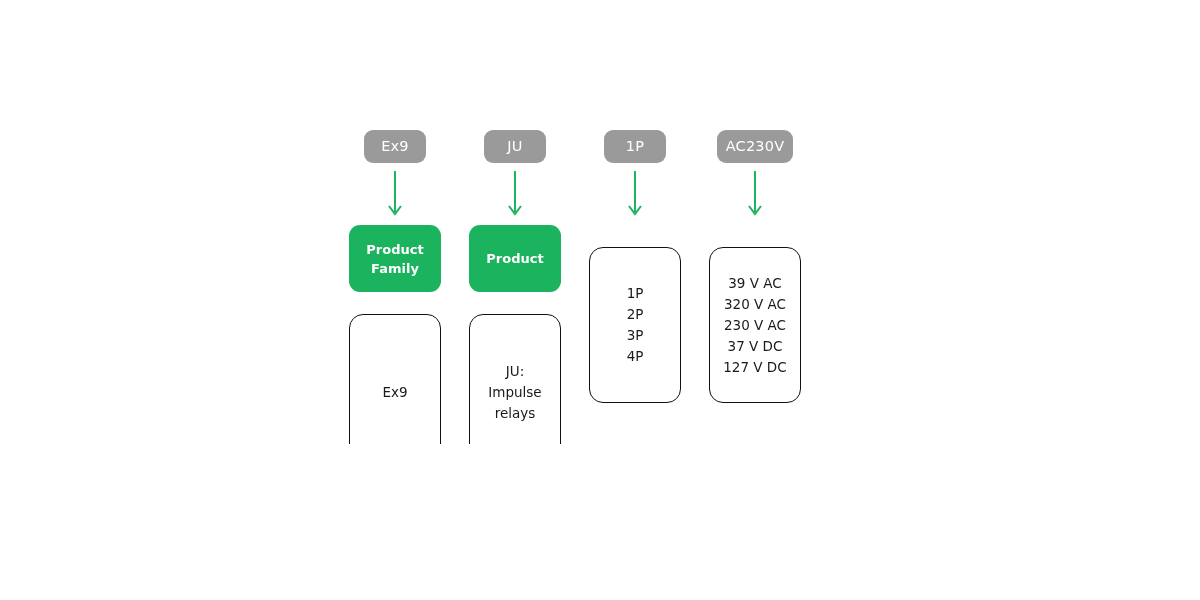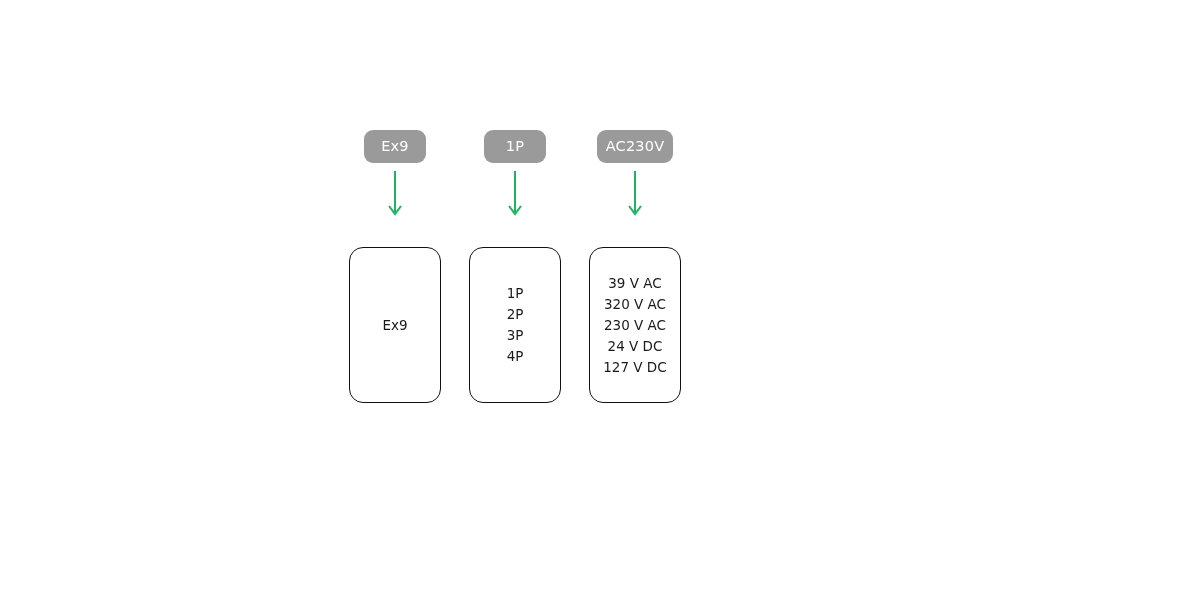--- a/index.html
+++ b/index.html
@@ -92,25 +92,43 @@
 <div class="canvas">
   <div class="diagram">
   <div class="column">
     <div class="code-pill">Ex9</div>
     <div class="arrow-wrap">
       <svg width="20" height="48" viewBox="0 0 20 48" aria-hidden="true">
         <line x1="10" y1="1" x2="10" y2="42" stroke="currentColor" stroke-width="2"></line>
         <polyline points="4,36 10,44 16,36" fill="none" stroke="currentColor" stroke-width="2"></polyline>
       </svg>
     </div>
+    <div class="label-box">
+      <span>Product Family</span>
+    </div>
     <div class="options-box">
           <div class="option-line">Ex9</div>
         </div>
   </div>
 
+  <div class="column">
+    <div class="code-pill">JU</div>
+    <div class="arrow-wrap">
+      <svg width="20" height="48" viewBox="0 0 20 48" aria-hidden="true">
+        <line x1="10" y1="1" x2="10" y2="42" stroke="currentColor" stroke-width="2"></line>
+        <polyline points="4,36 10,44 16,36" fill="none" stroke="currentColor" stroke-width="2"></polyline>
+      </svg>
+    </div>
+    <div class="label-box">
+      <span>Product</span>
+    </div>
+    <div class="options-box">
+          <div class="option-line">JU: Impulse relays</div>
+        </div>
+  </div>
 
 
   <div class="column">
     <div class="code-pill">1P</div>
     <div class="arrow-wrap">
       <svg width="20" height="48" viewBox="0 0 20 48" aria-hidden="true">
         <line x1="10" y1="1" x2="10" y2="42" stroke="currentColor" stroke-width="2"></line>
         <polyline points="4,36 10,44 16,36" fill="none" stroke="currentColor" stroke-width="2"></polyline>
       </svg>
     </div>
@@ -127,18 +145,18 @@
     <div class="arrow-wrap">
       <svg width="20" height="48" viewBox="0 0 20 48" aria-hidden="true">
         <line x1="10" y1="1" x2="10" y2="42" stroke="currentColor" stroke-width="2"></line>
         <polyline points="4,36 10,44 16,36" fill="none" stroke="currentColor" stroke-width="2"></polyline>
       </svg>
     </div>
     <div class="options-box">
           <div class="option-line">39 V AC</div>
           <div class="option-line">320 V AC</div>
           <div class="option-line">230 V AC</div>
-          <div class="option-line">24 V DC</div>
+          <div class="option-line">37 V DC</div>
           <div class="option-line">127 V DC</div>
         </div>
   </div>
 </div>
 </div>
 
 </body></html>

